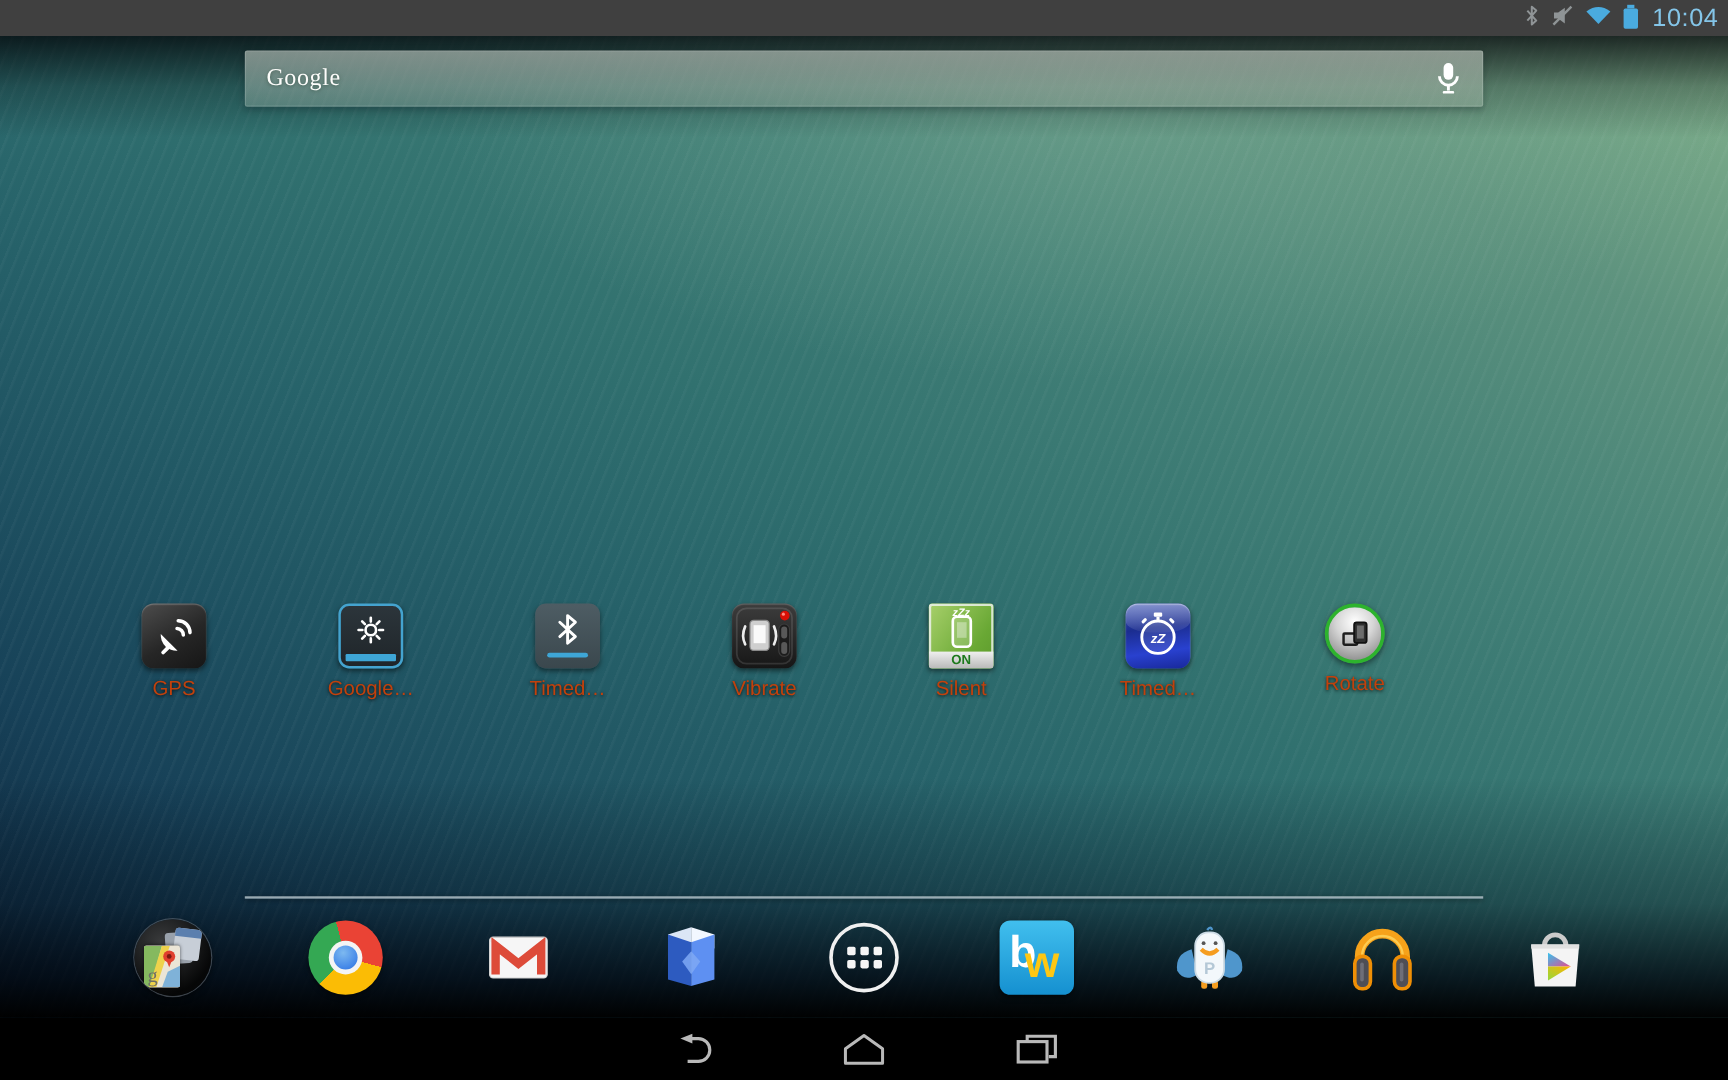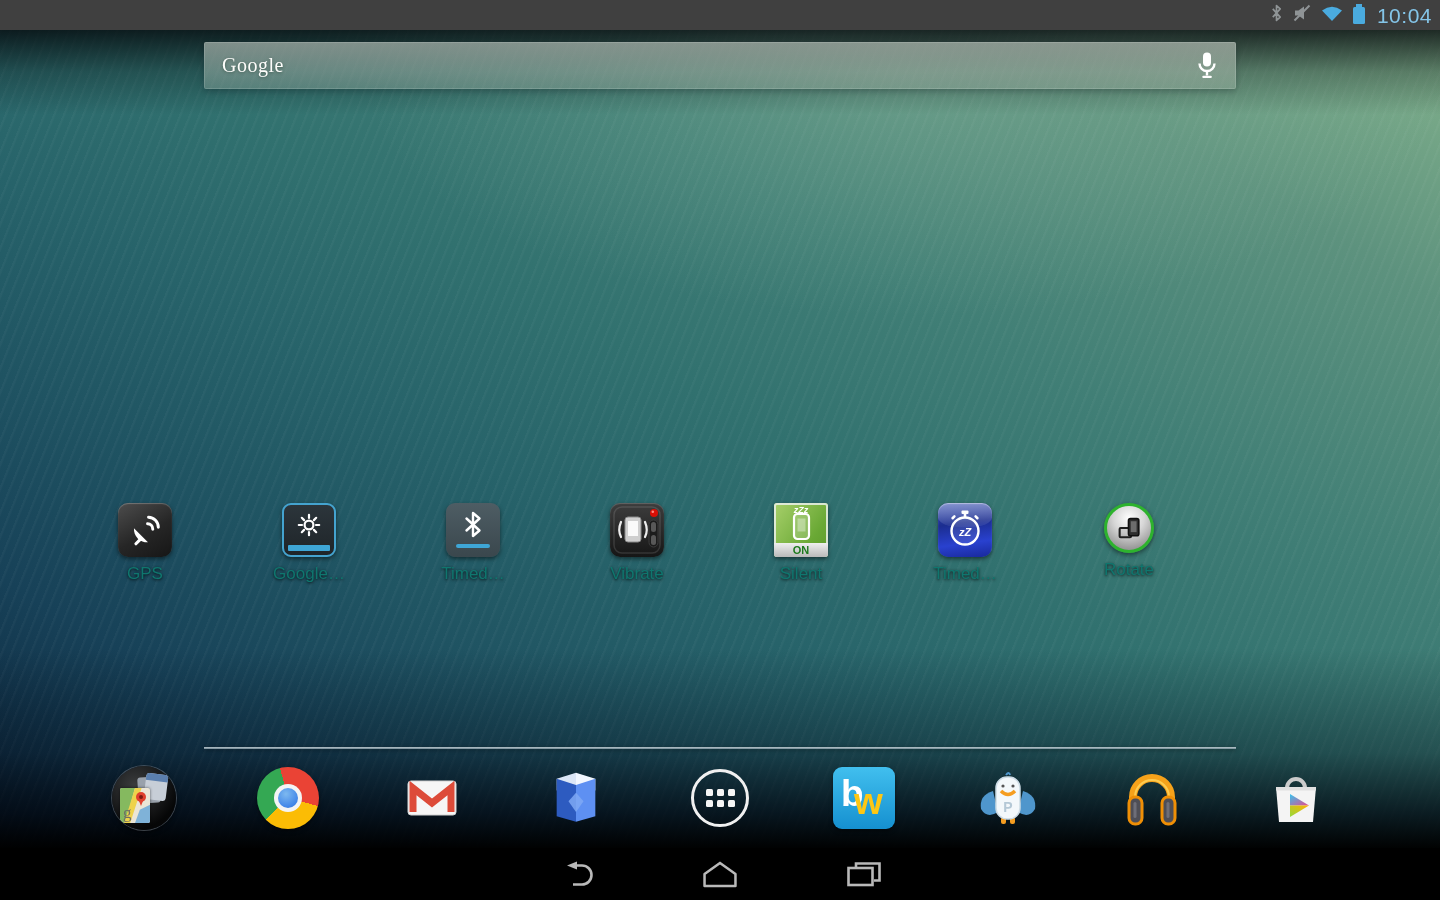--- a/index.html
+++ b/index.html
@@ -27,21 +27,21 @@
              background:linear-gradient(to bottom, rgba(226,233,223,0.52), rgba(188,203,188,0.30));
              box-shadow:inset 0 0 0 1px rgba(255,255,255,0.14), 0 2px 6px rgba(0,10,20,0.25);
              display:flex;align-items:center;}
   .glogo{font-family:"Liberation Serif",serif;color:#fdfdfb;font-size:20px;margin-left:18px;
          text-shadow:0 1px 3px rgba(40,60,45,0.55);letter-spacing:.5px;}
   .micbtn{position:absolute;right:8px;top:0;height:47px;width:42px;display:flex;align-items:center;justify-content:center;}
 
   
   .widgetrow{position:absolute;left:63px;top:503px;width:1312px;display:flex;}
   .wcell{width:164px;display:flex;flex-direction:column;align-items:center;}
-  .wlabel{margin-top:7px;color:#0f766e;font-size:17px;text-shadow:0 1px 3px rgba(0,0,0,0.85);white-space:nowrap;}
+  .wlabel{margin-top:7px;color:#c2410c;font-size:17px;text-shadow:0 1px 3px rgba(0,0,0,0.85);white-space:nowrap;}
   .tile{position:relative;width:54px;height:54px;box-sizing:border-box;}
 
   .gps-tile{border-radius:10px;background:linear-gradient(150deg,#4d4d4d,#262626 55%,#161616);
             box-shadow:inset 0 1px 1px rgba(255,255,255,0.25), 0 2px 4px rgba(0,0,0,0.5);
             display:flex;align-items:center;justify-content:center;}
   .wifi-tile{border-radius:4px;background:
         repeating-linear-gradient(45deg, rgba(0,0,0,0.28) 0 2px, rgba(0,0,0,0) 2px 4px),
         linear-gradient(#38474e,#2c383e);
         box-shadow:0 2px 4px rgba(0,0,0,0.5);}
   .wifi-topbar{position:absolute;top:0;left:0;right:0;height:5px;background:#3ea6d6;border-radius:4px 4px 0 0;}

